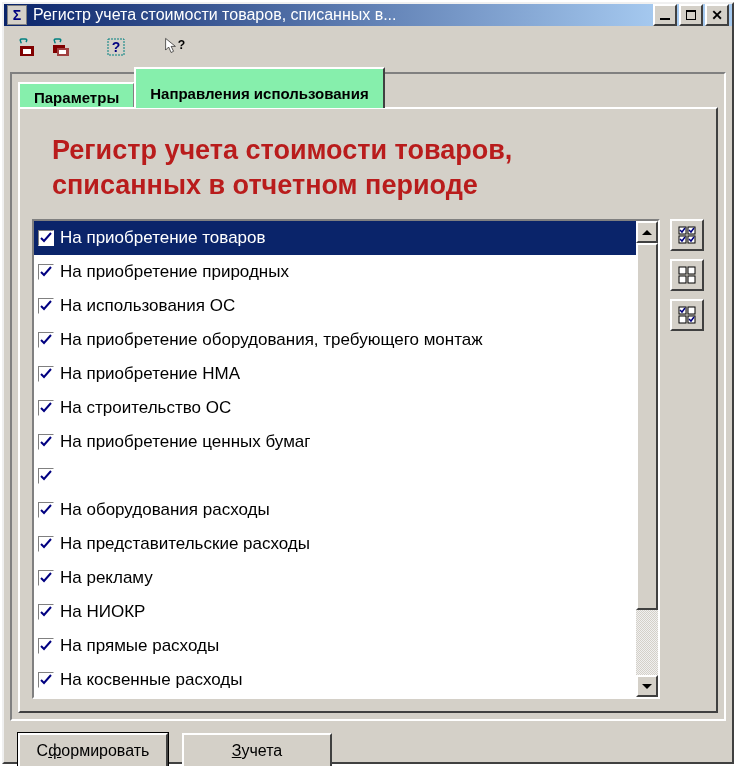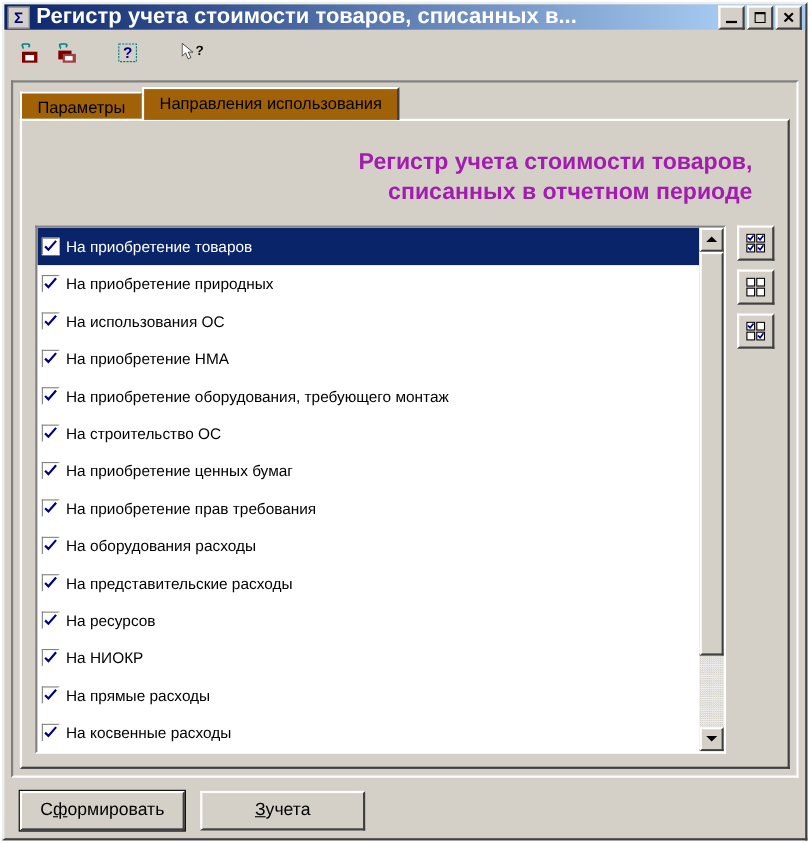--- a/index.html
+++ b/index.html
@@ -39,22 +39,22 @@
     align-items: center;
     justify-content: center;
     margin-right: 6px;
     font-weight: bold;
     color: #000080;
     font-size: 14px;
   }
   .titlebar-text {
     flex: 1;
     color: #fff;
-    font-weight: bold;
-    font-size: 20px;
+    font-weight: normal;
+    font-size: 16px;
     white-space: nowrap;
     overflow: hidden;
     text-overflow: ellipsis;
   }
   .titlebar-buttons {
     display: flex;
     gap: 2px;
   }
   .titlebar-btn {
     width: 24px;
@@ -114,56 +114,57 @@
   .tabs-row {
     display: flex;
     align-items: flex-end;
     height: 30px;
     position: relative;
   }
   .tab {
     padding: 5px 14px 4px 14px;
     border: 1px solid #808080;
     border-bottom: none;
-    background: #a16207;
+    background: #86efac;
     margin-right: -1px;
     cursor: pointer;
     font-size: 15px;
     position: relative;
     top: 2px;
+    font-weight: bold;
   }
   .tab.active {
     border-color: #fff #404040 #d4d0c8 #fff;
     border-width: 2px 2px 0 2px;
     z-index: 2;
     top: 0;
-    padding: 5px 14px 6px 14px;
+    padding: 16px 14px 6px 14px;
   }
   .tab.inactive {
     border: 2px solid;
     border-color: #fff #808080 #808080 #fff;
     border-bottom: none;
     margin-top: 3px;
   }
   .tab-panel {
     flex: 1;
     border: 2px solid;
     border-color: #fff #404040 #404040 #fff;
     background: #d4d0c8;
     padding: 16px 12px 12px 12px;
     display: flex;
     flex-direction: column;
     position: relative;
     margin-top: -1px;
   }
   .heading {
-    color: #a21caf;
+    color: #b91c1c;
     font-weight: bold;
-    text-align: right;
-    font-size: 21px;
+    text-align: left;
+    font-size: 27px;
     line-height: 1.3;
     margin: 8px 20px 16px 20px;
   }
   .list-row {
     display: flex;
     flex: 1;
     gap: 10px;
   }
   .list-container {
     flex: 1;
@@ -175,21 +176,21 @@
   }
   .list-items {
     flex: 1;
     overflow: hidden;
   }
   .list-item {
     display: flex;
     align-items: center;
     height: 27px;
     padding: 17px 4px;
-    font-size: 14px;
+    font-size: 17px;
     white-space: nowrap;
     overflow: hidden;
   }
   .list-item.selected {
     background: #0a246a;
     color: #fff;
   }
   .chk {
     width: 16px;
     height: 16px;
@@ -377,53 +378,52 @@
                   </svg>
                 </div>
                 <span>На использования ОС</span>
               </div>
               <div class="list-item">
                 <div class="chk">
                   <svg viewBox="0 0 12 12">
                     <path d="M1 6 L4 9 L11 1" stroke="#000080" stroke-width="2" fill="none"></path>
                   </svg>
                 </div>
+                <span>На приобретение оборудования, требующего монтаж</span>
+              </div>
+              <div class="list-item">
+                <div class="chk">
+                  <svg viewBox="0 0 12 12">
+                    <path d="M1 6 L4 9 L11 1" stroke="#000080" stroke-width="2" fill="none"></path>
+                  </svg>
+                </div>
                 <span>На приобретение НМА</span>
               </div>
               <div class="list-item">
                 <div class="chk">
                   <svg viewBox="0 0 12 12">
                     <path d="M1 6 L4 9 L11 1" stroke="#000080" stroke-width="2" fill="none"></path>
                   </svg>
                 </div>
-                <span>На приобретение оборудования, требующего монтаж</span>
-              </div>
-              <div class="list-item">
-                <div class="chk">
-                  <svg viewBox="0 0 12 12">
-                    <path d="M1 6 L4 9 L11 1" stroke="#000080" stroke-width="2" fill="none"></path>
-                  </svg>
-                </div>
                 <span>На строительство ОС</span>
               </div>
               <div class="list-item">
                 <div class="chk">
                   <svg viewBox="0 0 12 12">
                     <path d="M1 6 L4 9 L11 1" stroke="#000080" stroke-width="2" fill="none"></path>
                   </svg>
                 </div>
                 <span>На приобретение ценных бумаг</span>
               </div>
               <div class="list-item">
                 <div class="chk">
                   <svg viewBox="0 0 12 12">
                     <path d="M1 6 L4 9 L11 1" stroke="#000080" stroke-width="2" fill="none"></path>
                   </svg>
                 </div>
-                <span>На приобретение прав требования</span>
               </div>
               <div class="list-item">
                 <div class="chk">
                   <svg viewBox="0 0 12 12">
                     <path d="M1 6 L4 9 L11 1" stroke="#000080" stroke-width="2" fill="none"></path>
                   </svg>
                 </div>
                 <span>На оборудования расходы</span>
               </div>
               <div class="list-item">
@@ -433,21 +433,21 @@
                   </svg>
                 </div>
                 <span>На представительские расходы</span>
               </div>
               <div class="list-item">
                 <div class="chk">
                   <svg viewBox="0 0 12 12">
                     <path d="M1 6 L4 9 L11 1" stroke="#000080" stroke-width="2" fill="none"></path>
                   </svg>
                 </div>
-                <span>На ресурсов</span>
+                <span>На рекламу</span>
               </div>
               <div class="list-item">
                 <div class="chk">
                   <svg viewBox="0 0 12 12">
                     <path d="M1 6 L4 9 L11 1" stroke="#000080" stroke-width="2" fill="none"></path>
                   </svg>
                 </div>
                 <span>На НИОКР</span>
               </div>
               <div class="list-item">

